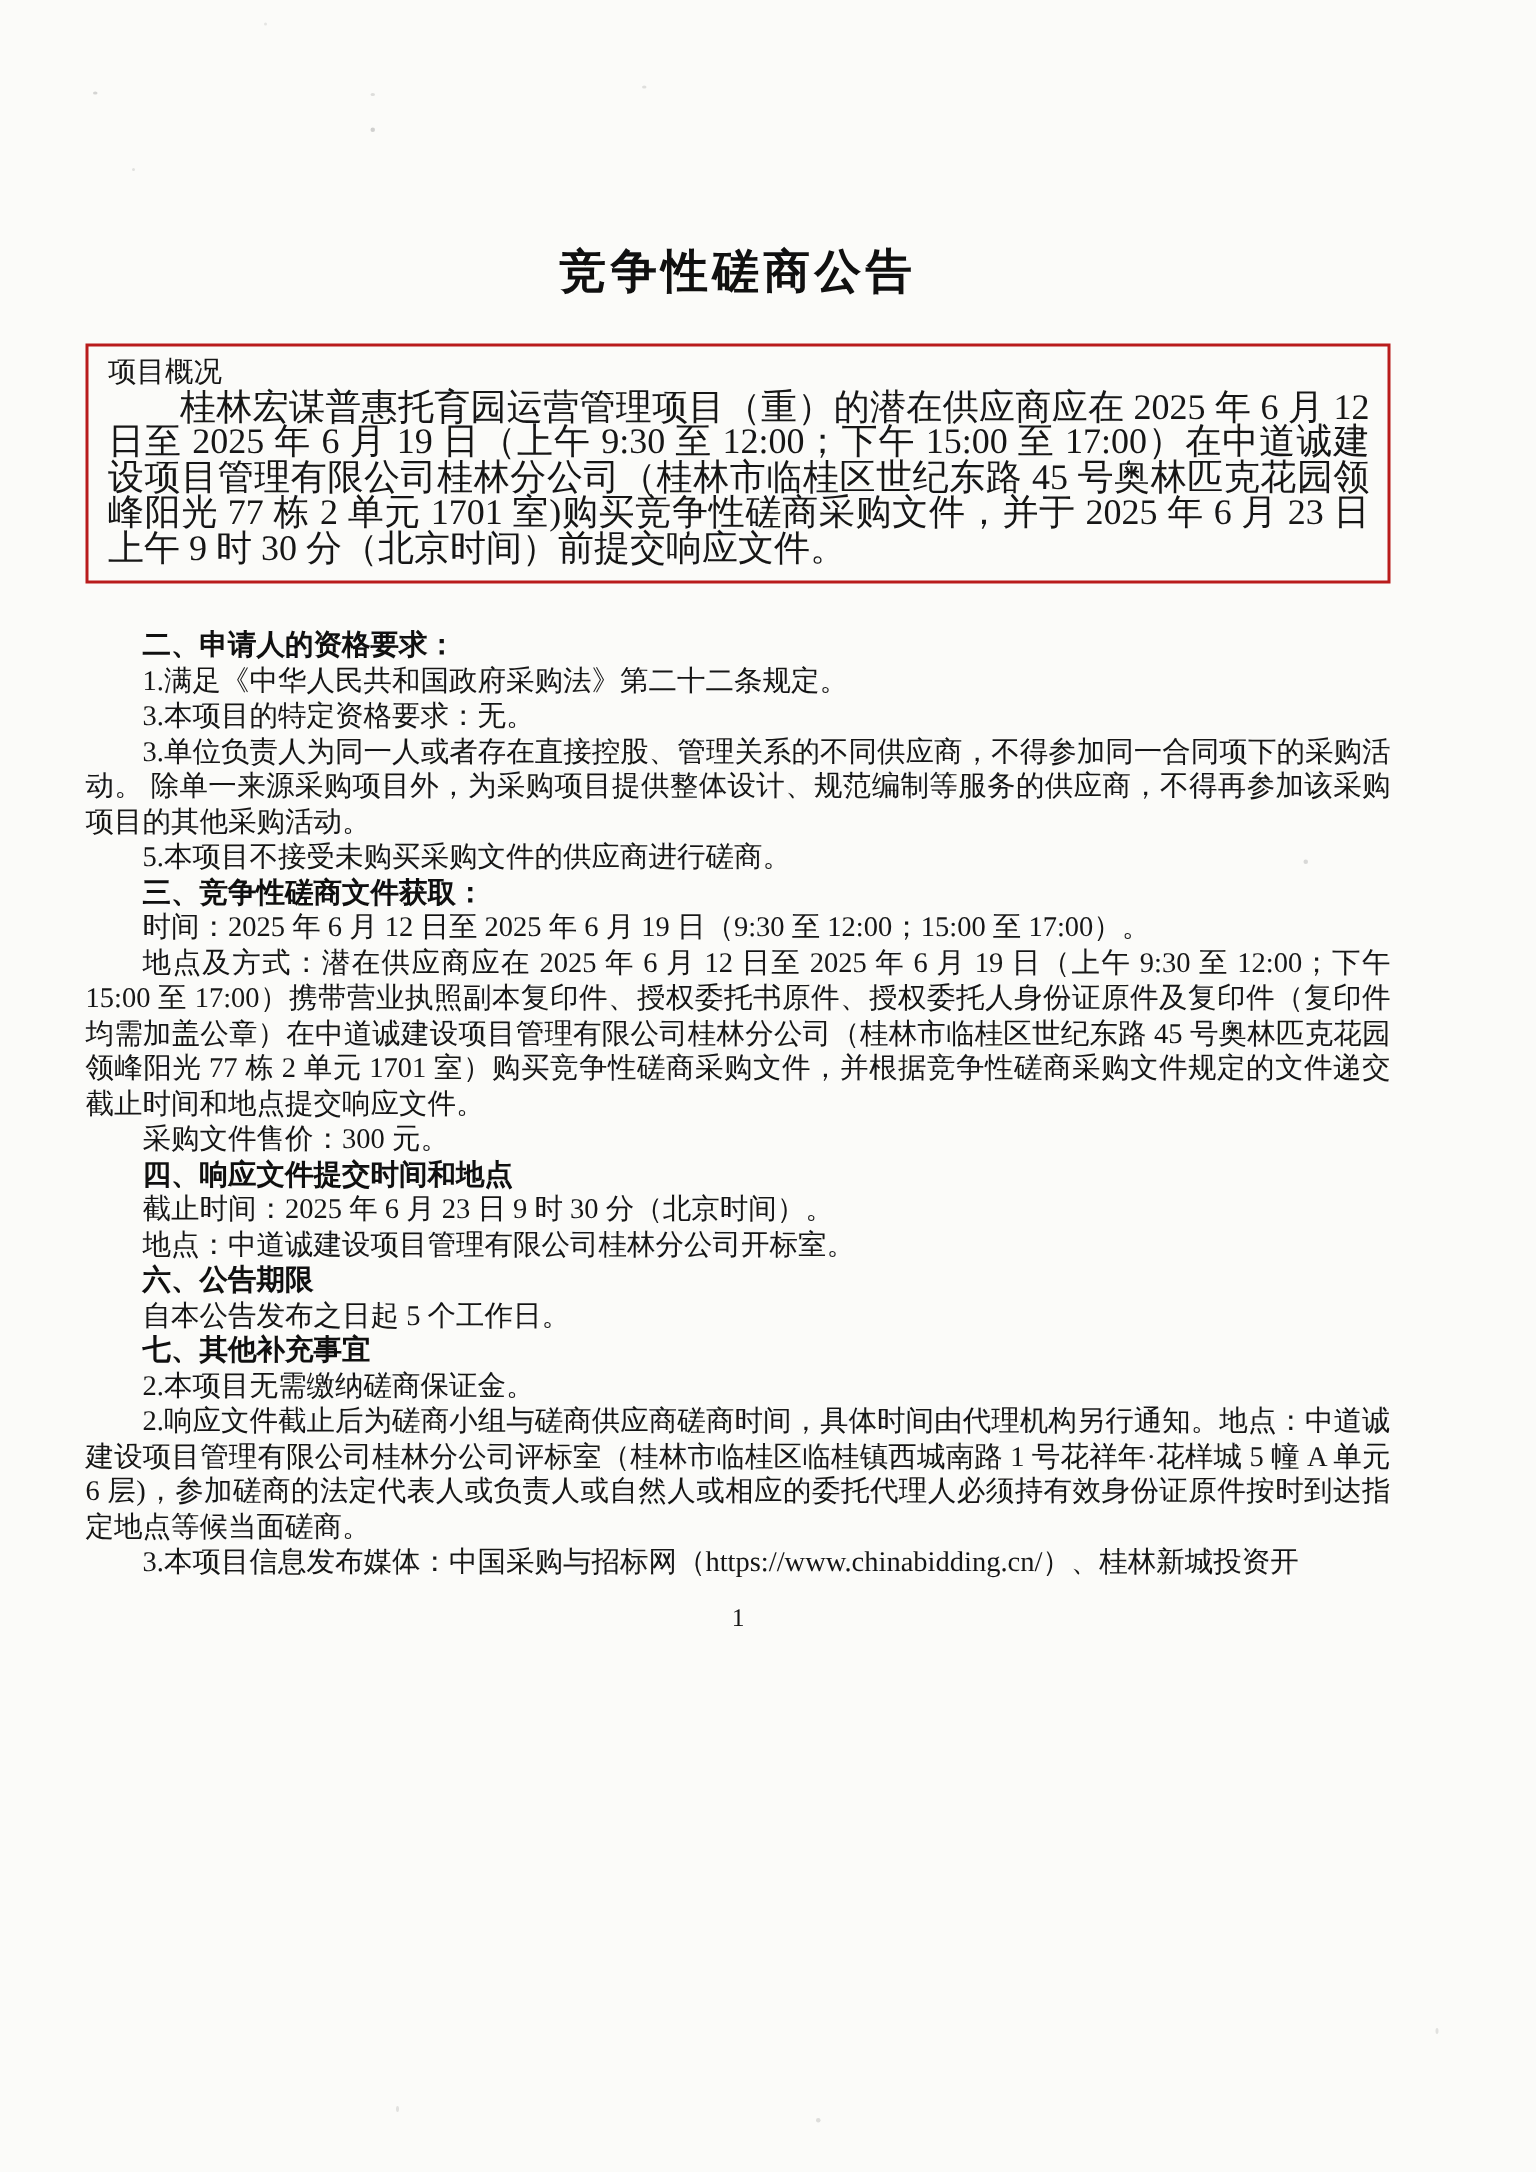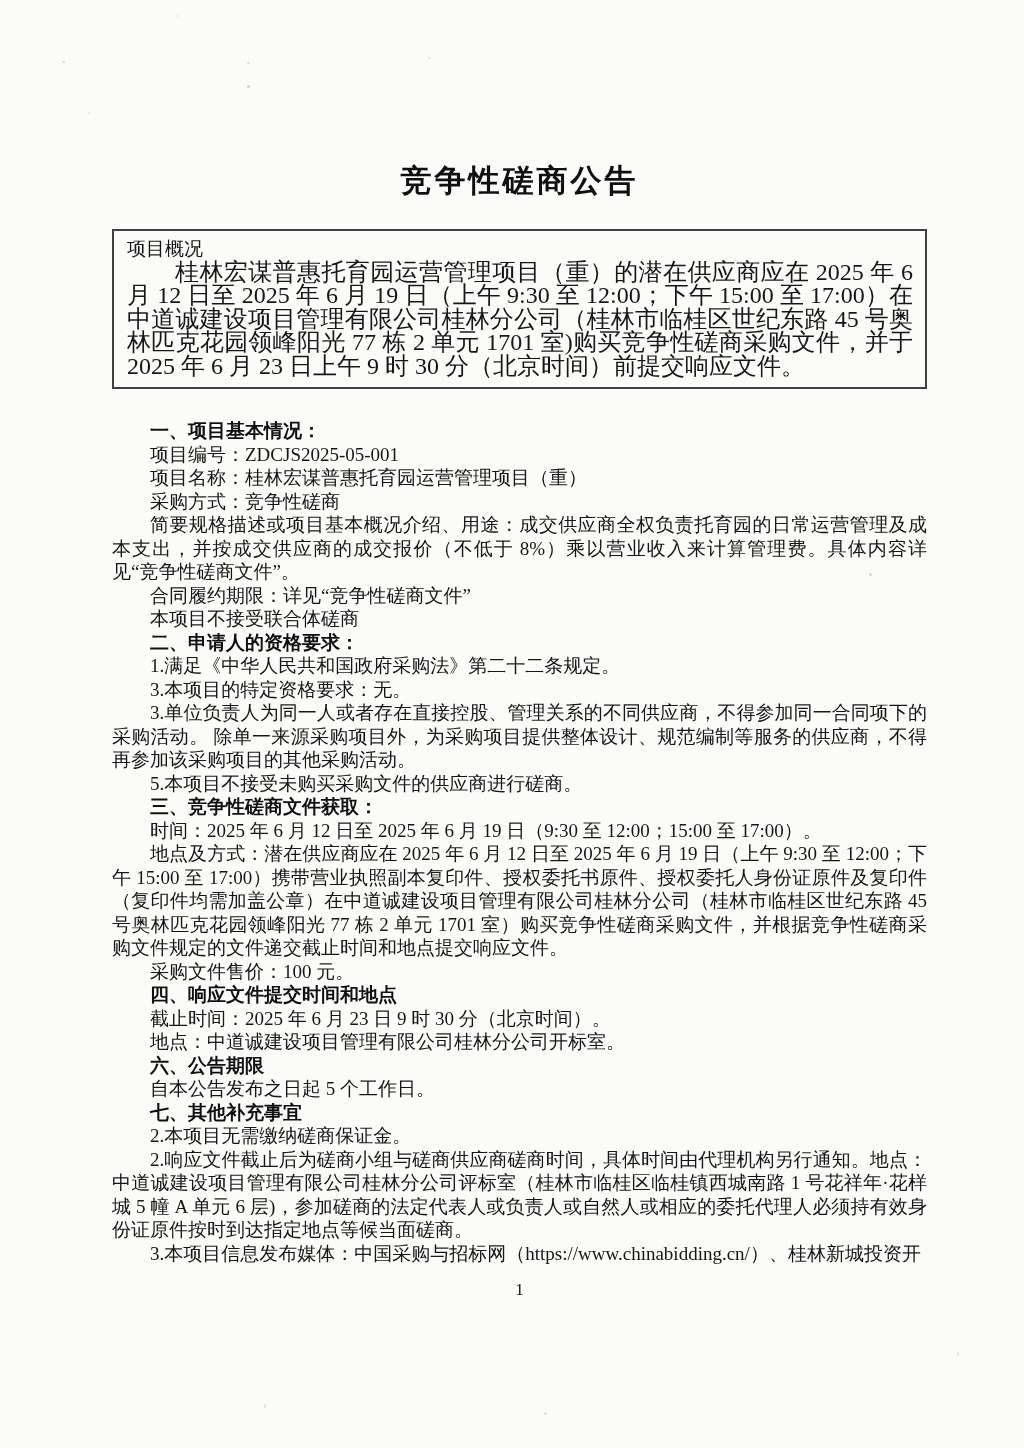--- a/index.html
+++ b/index.html
@@ -1,27 +1,27 @@
 <!DOCTYPE html>
 <html><head>
 <meta charset="utf-8">
 <style>
   html,body{margin:0;padding:0;}
   body{
     width:1024px;height:1448px;overflow:hidden;position:relative;
     background:#fbfbf9;color:#161616;
     font-family:"Liberation Serif","DejaVu Serif",serif;
   }
-  .page{padding:160px 97px 0 112px;}
+  .page{padding:160px 97px 0 57px;}
   .doc-title{
     font-size:31px;font-weight:bold;text-align:center;letter-spacing:3px;
     margin:0 0 27px 0;color:#101010;
   }
   .overview-box{
-    border:2px solid #404040;
+    border:2px solid #b91c1c;
     padding:6px 12px 9px 13px;
     margin:0 0 30px 0;
     background:transparent;
   }
   .overview-label{
     font-size:19px;line-height:23.5px;margin:0;
   }
   .overview-body{
     font-size:24px;line-height:23.5px;margin:0;
     text-indent:2em;text-align:justify;
@@ -68,43 +68,34 @@
 
 <div class="page">
 
   <h1 class="doc-title">竞争性磋商公告</h1>
 
   <div class="overview-box">
     <p class="overview-label">项目概况</p>
     <p class="overview-body">桂林宏谋普惠托育园运营管理项目（重）的潜在供应商应在 2025 年 6 月 12 日至 2025 年 6 月 19 日（上午 9:30 至 12:00；下午 15:00 至 17:00）在中道诚建设项目管理有限公司桂林分公司（桂林市临桂区世纪东路 45 号奥林匹克花园领峰阳光 77 栋 2 单元 1701 室)购买竞争性磋商采购文件，并于 2025 年 6 月 23 日上午 9 时 30 分（北京时间）前提交响应文件。</p>
   </div>
 
-  <div>
-    <p class="sec-heading">一、项目基本情况：</p>
-    <p class="para">项目编号：ZDCJS2025-05-001</p>
-    <p class="para">项目名称：桂林宏谋普惠托育园运营管理项目（重）</p>
-    <p class="para">采购方式：竞争性磋商</p>
-    <p class="para">简要规格描述或项目基本概况介绍、用途：成交供应商全权负责托育园的日常运营管理及成本支出，并按成交供应商的成交报价（不低于 8%）乘以营业收入来计算管理费。具体内容详见“竞争性磋商文件”。</p>
-    <p class="para">合同履约期限：详见“竞争性磋商文件”</p>
-    <p class="para">本项目不接受联合体磋商</p>
-  </div>
 
   <div>
     <p class="sec-heading">二、申请人的资格要求：</p>
     <p class="para">1.满足《中华人民共和国政府采购法》第二十二条规定。</p>
     <p class="para">3.本项目的特定资格要求：无。</p>
     <p class="para">3.单位负责人为同一人或者存在直接控股、管理关系的不同供应商，不得参加同一合同项下的采购活动。 除单一来源采购项目外，为采购项目提供整体设计、规范编制等服务的供应商，不得再参加该采购项目的其他采购活动。</p>
     <p class="para">5.本项目不接受未购买采购文件的供应商进行磋商。</p>
   </div>
 
   <div>
     <p class="sec-heading">三、竞争性磋商文件获取：</p>
     <p class="para">时间：2025 年 6 月 12 日至 2025 年 6 月 19 日（9:30 至 12:00；15:00 至 17:00）。</p>
     <p class="para">地点及方式：潜在供应商应在 2025 年 6 月 12 日至 2025 年 6 月 19 日（上午 9:30 至 12:00；下午 15:00 至 17:00）携带营业执照副本复印件、授权委托书原件、授权委托人身份证原件及复印件（复印件均需加盖公章）在中道诚建设项目管理有限公司桂林分公司（桂林市临桂区世纪东路 45 号奥林匹克花园领峰阳光 77 栋 2 单元 1701 室）购买竞争性磋商采购文件，并根据竞争性磋商采购文件规定的文件递交截止时间和地点提交响应文件。</p>
-    <p class="para">采购文件售价：100 元。</p>
+    <p class="para">采购文件售价：300 元。</p>
   </div>
 
   <div>
     <p class="sec-heading">四、响应文件提交时间和地点</p>
     <p class="para">截止时间：2025 年 6 月 23 日 9 时 30 分（北京时间）。</p>
     <p class="para">地点：中道诚建设项目管理有限公司桂林分公司开标室。</p>
   </div>
 
 
   <div>

